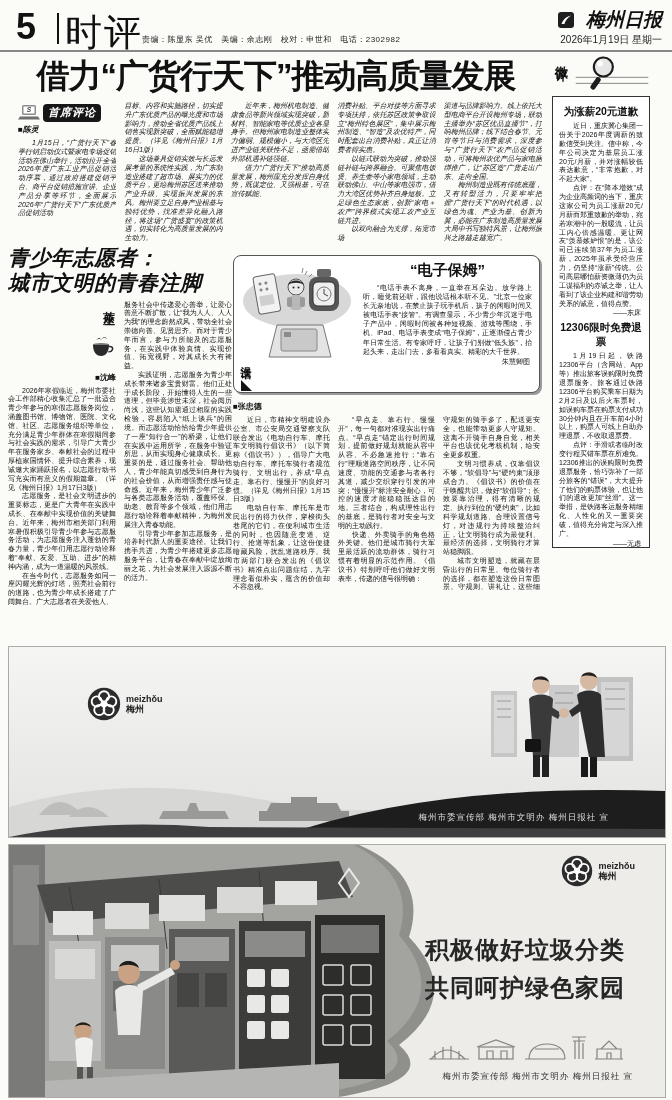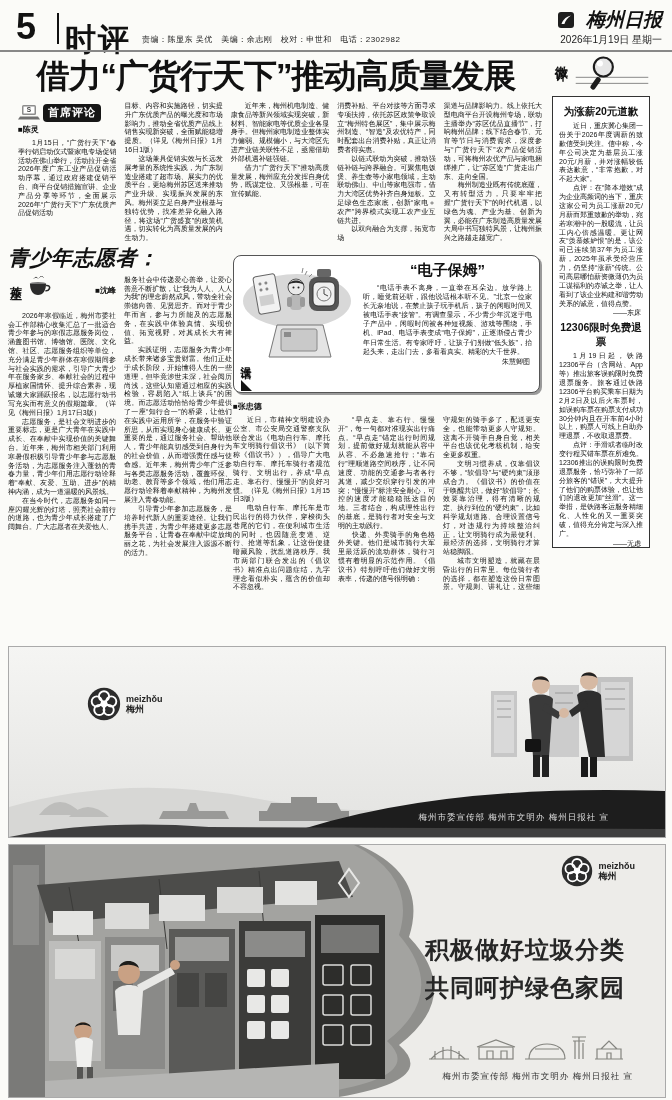--- a/index.html
+++ b/index.html
@@ -1,42 +1,42 @@
 <!DOCTYPE html>
 <html><head>
 <meta charset="utf-8">
 <style>
   html,body{margin:0;padding:0;background:#e0e0e0;}
   .page{position:relative;width:672px;height:1100px;background:#fbfbf8;color:#111;
         font-family:"Liberation Sans","DejaVu Sans",sans-serif;overflow:hidden;margin:0 auto;}
   
   .pageno{position:absolute;left:16px;top:6px;font-size:36px;font-weight:700;}
   .pagediv{position:absolute;left:57px;top:13px;width:2px;height:31px;background:#111;}
-  .section{position:absolute;left:65px;top:19px;font-size:31px;font-weight:700;letter-spacing:2px;}
+  .section{position:absolute;left:65px;top:8px;font-size:37px;font-weight:400;letter-spacing:2px;}
   .editors{position:absolute;left:142px;top:34px;font-size:8px;color:#222;letter-spacing:.5px;}
   .mastlogo{position:absolute;right:10px;top:7px;display:flex;align-items:center;gap:12px;}
   .papername{font-family:"DejaVu Serif","Liberation Serif",serif;font-style:italic;font-weight:700;font-size:19px;}
   .dateline{position:absolute;right:10px;top:33px;font-size:10px;color:#222;}
   .mastrule{position:absolute;left:0;top:50px;width:672px;height:2px;background:#888;}
   
   .ncol{flex:1 1 0;overflow:hidden;font-size:7px;line-height:1.26;text-align:justify;}
   .ncol p{margin:0;text-indent:2em;}
   .byline{font-size:8px;font-weight:700;margin:3px 0 4px;}
   
   .headline1{position:absolute;left:10px;top:54px;width:532px;text-align:center;
              font-size:33px;font-weight:900;letter-spacing:-1px;white-space:nowrap;}
-  .a1cols{position:absolute;left:18px;top:102px;width:524px;height:148px;display:flex;gap:8px;}
+  .a1cols{position:absolute;left:18px;top:102px;width:524px;height:148px;display:flex;gap:8px;font-style:italic;}
   .chiefbadge{display:flex;align-items:center;gap:3px;margin:2px 0 2px;}
   .chieflabel{background:#161616;color:#fff;font-size:11px;font-weight:700;padding:2px 5px;
               border-radius:4px;letter-spacing:1px;white-space:nowrap;}
   
   .a2{position:absolute;left:8px;top:246px;width:224px;}
   .a2 h2{margin:0;font-size:21px;font-weight:900;line-height:1.18;letter-spacing:.5px;font-style:italic;}
   .a2cols{display:flex;gap:8px;margin-top:5px;height:330px;}
-  .teabadge{display:flex;align-items:flex-start;gap:4px;margin-bottom:4px;}
+  .teabadge{display:flex;align-items:flex-end;gap:4px;margin-bottom:4px;flex-direction:column;}
   .vlabel{writing-mode:vertical-rl;text-orientation:upright;font-weight:900;letter-spacing:2px;}
   .tealabel{font-size:12px;height:32px;}
   .teaauthor{margin-left:auto;font-size:8px;font-weight:700;margin-top:10px;}
   
   .dzbox{position:absolute;left:233px;top:255px;width:307px;height:138px;border:1px solid #555;
          border-radius:8px;box-shadow:2px 2px 0 #9a9a9a;background:#fff;display:flex;
          padding:5px 7px 5px 5px;box-sizing:border-box;}
   .dzillo{position:relative;width:118px;flex:none;}
   .manhua{position:absolute;left:-1px;bottom:0;font-size:11px;height:30px;background:#fff;}
   .curl{position:absolute;left:2px;bottom:-4px;}
@@ -127,20 +127,21 @@
       <p>以双向融合为支撑，拓宽市场</p>
     </div>
     <div class="ncol">
       <p style="text-indent:0;">渠道与品牌影响力。线上依托大型电商平台开设梅州专场，联动主播举办“苏区优品直播节”，打响梅州品牌；线下结合春节、元宵等节日与消费需求，深度参与“广货行天下”农产品促销活动，可将梅州农优产品与家电捆绑推广，让“苏区造”广货走出广东、走向全国。</p>
       <p>梅州制造业既有传统底蕴，又有转型活力，只要牢牢把握“广货行天下”的时代机遇，以绿色为魂、产业为基、创新为翼，必能在广东制造高质量发展大局中书写独特风景，让梅州振兴之路越走越宽广。</p>
     </div>
   </div>
 
   <div class="a2">
     <h2>青少年志愿者：</h2>
+    <h2>城市文明的青春注脚</h2>
     <div class="a2cols">
       <div class="ncol">
         <div class="teabadge">
           <span class="vlabel tealabel">茶座</span>
           <svg width="26" height="22" viewBox="0 0 26 22">
               <path d="M7 2.5c1-1.6 3-1.6 4 0M12.5 1.5c1-1.6 3-1.6 4 0" stroke="#555" fill="none"></path>
               <ellipse cx="11" cy="7.8" rx="8.2" ry="1.7" fill="#777"></ellipse>
               <path d="M3 8h16c0 6.5-3 11-8 11S3 14.5 3 8z" fill="#2b2b2b"></path>
               <path d="M19 9.5c3-.3 4.3 1.3 3.3 3.3-.8 1.6-2.4 2.1-3.9 1.9" fill="none" stroke="#2b2b2b" stroke-width="1.6"></path>
             </svg>

